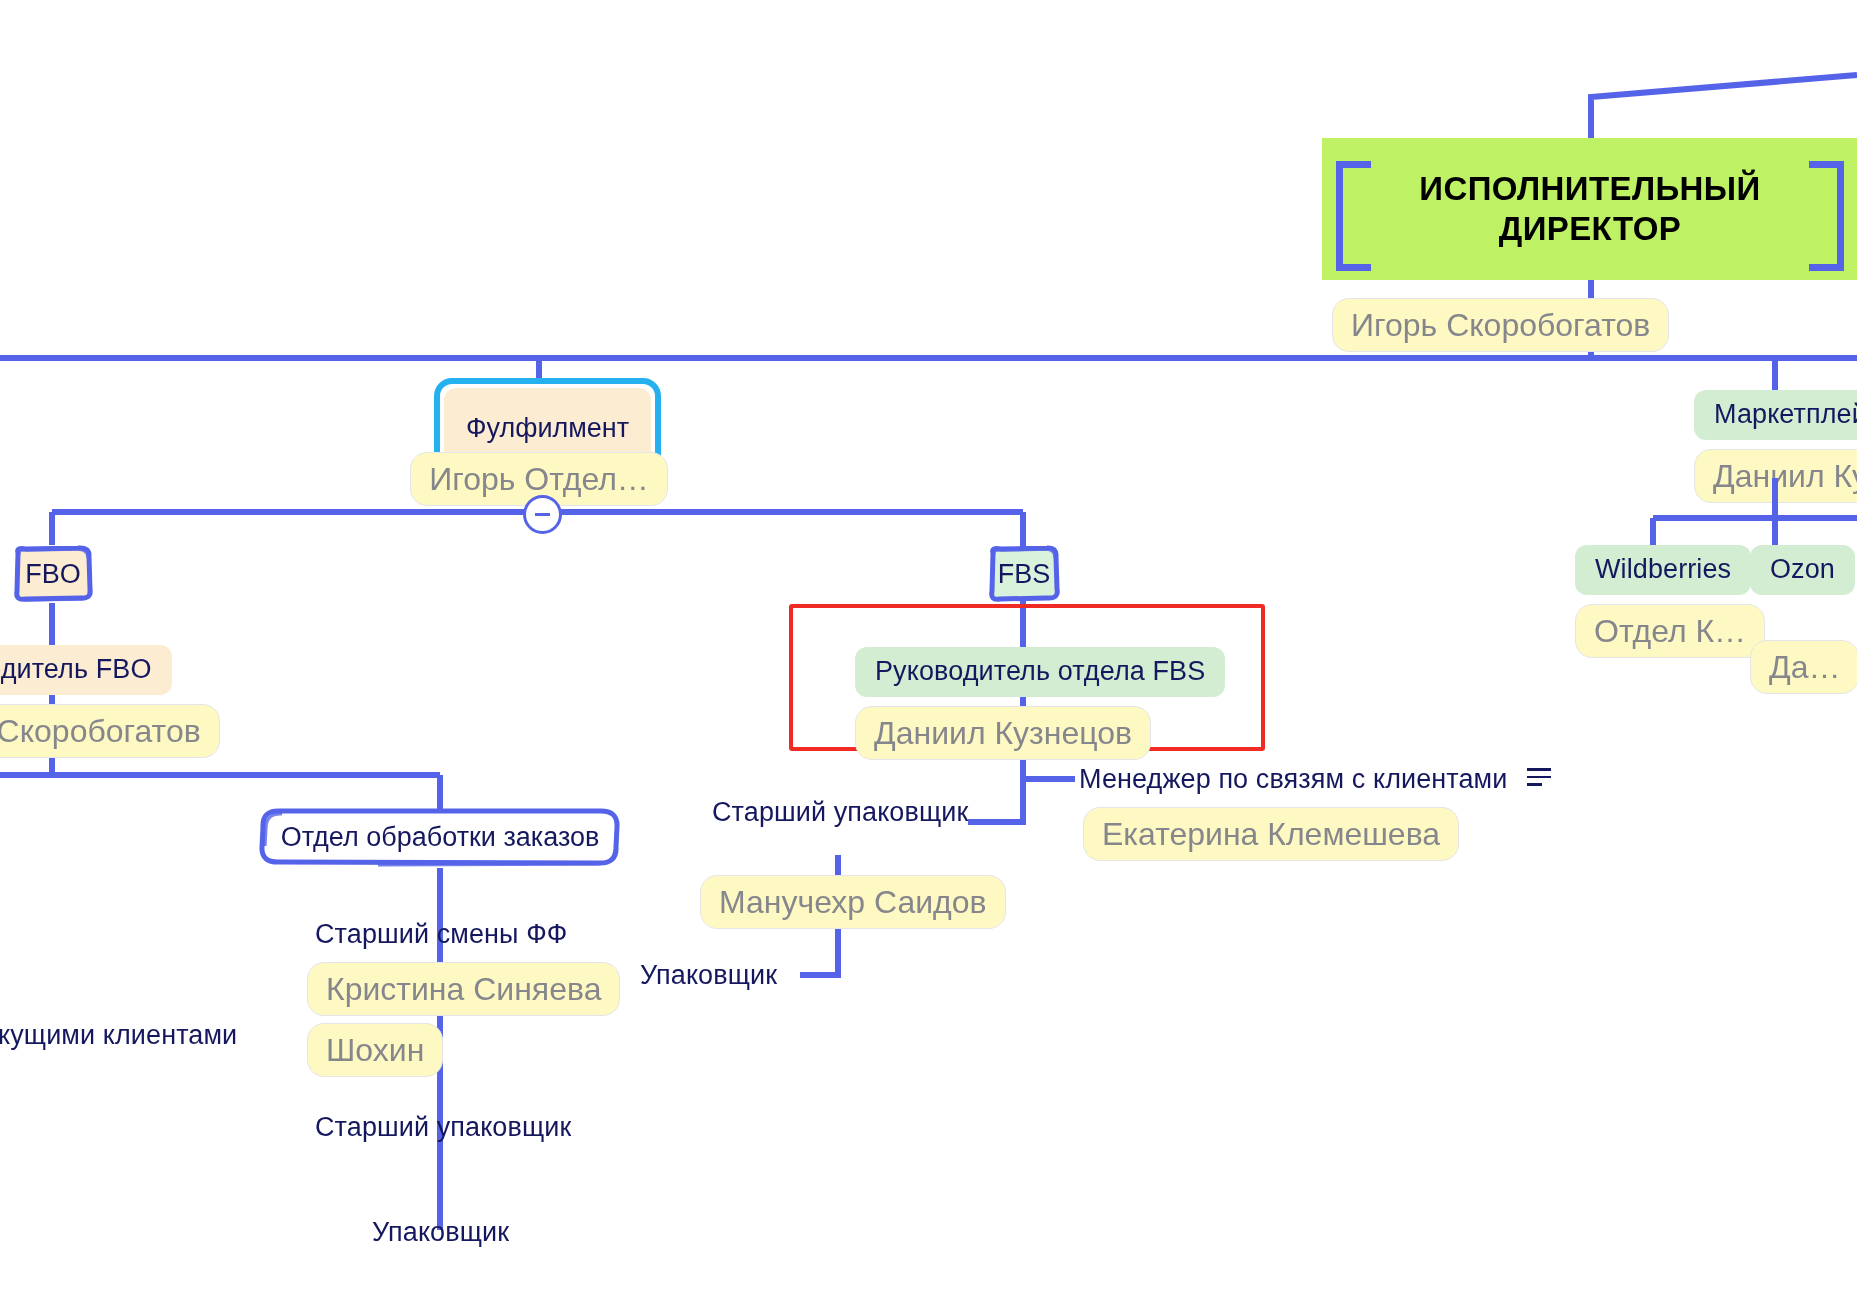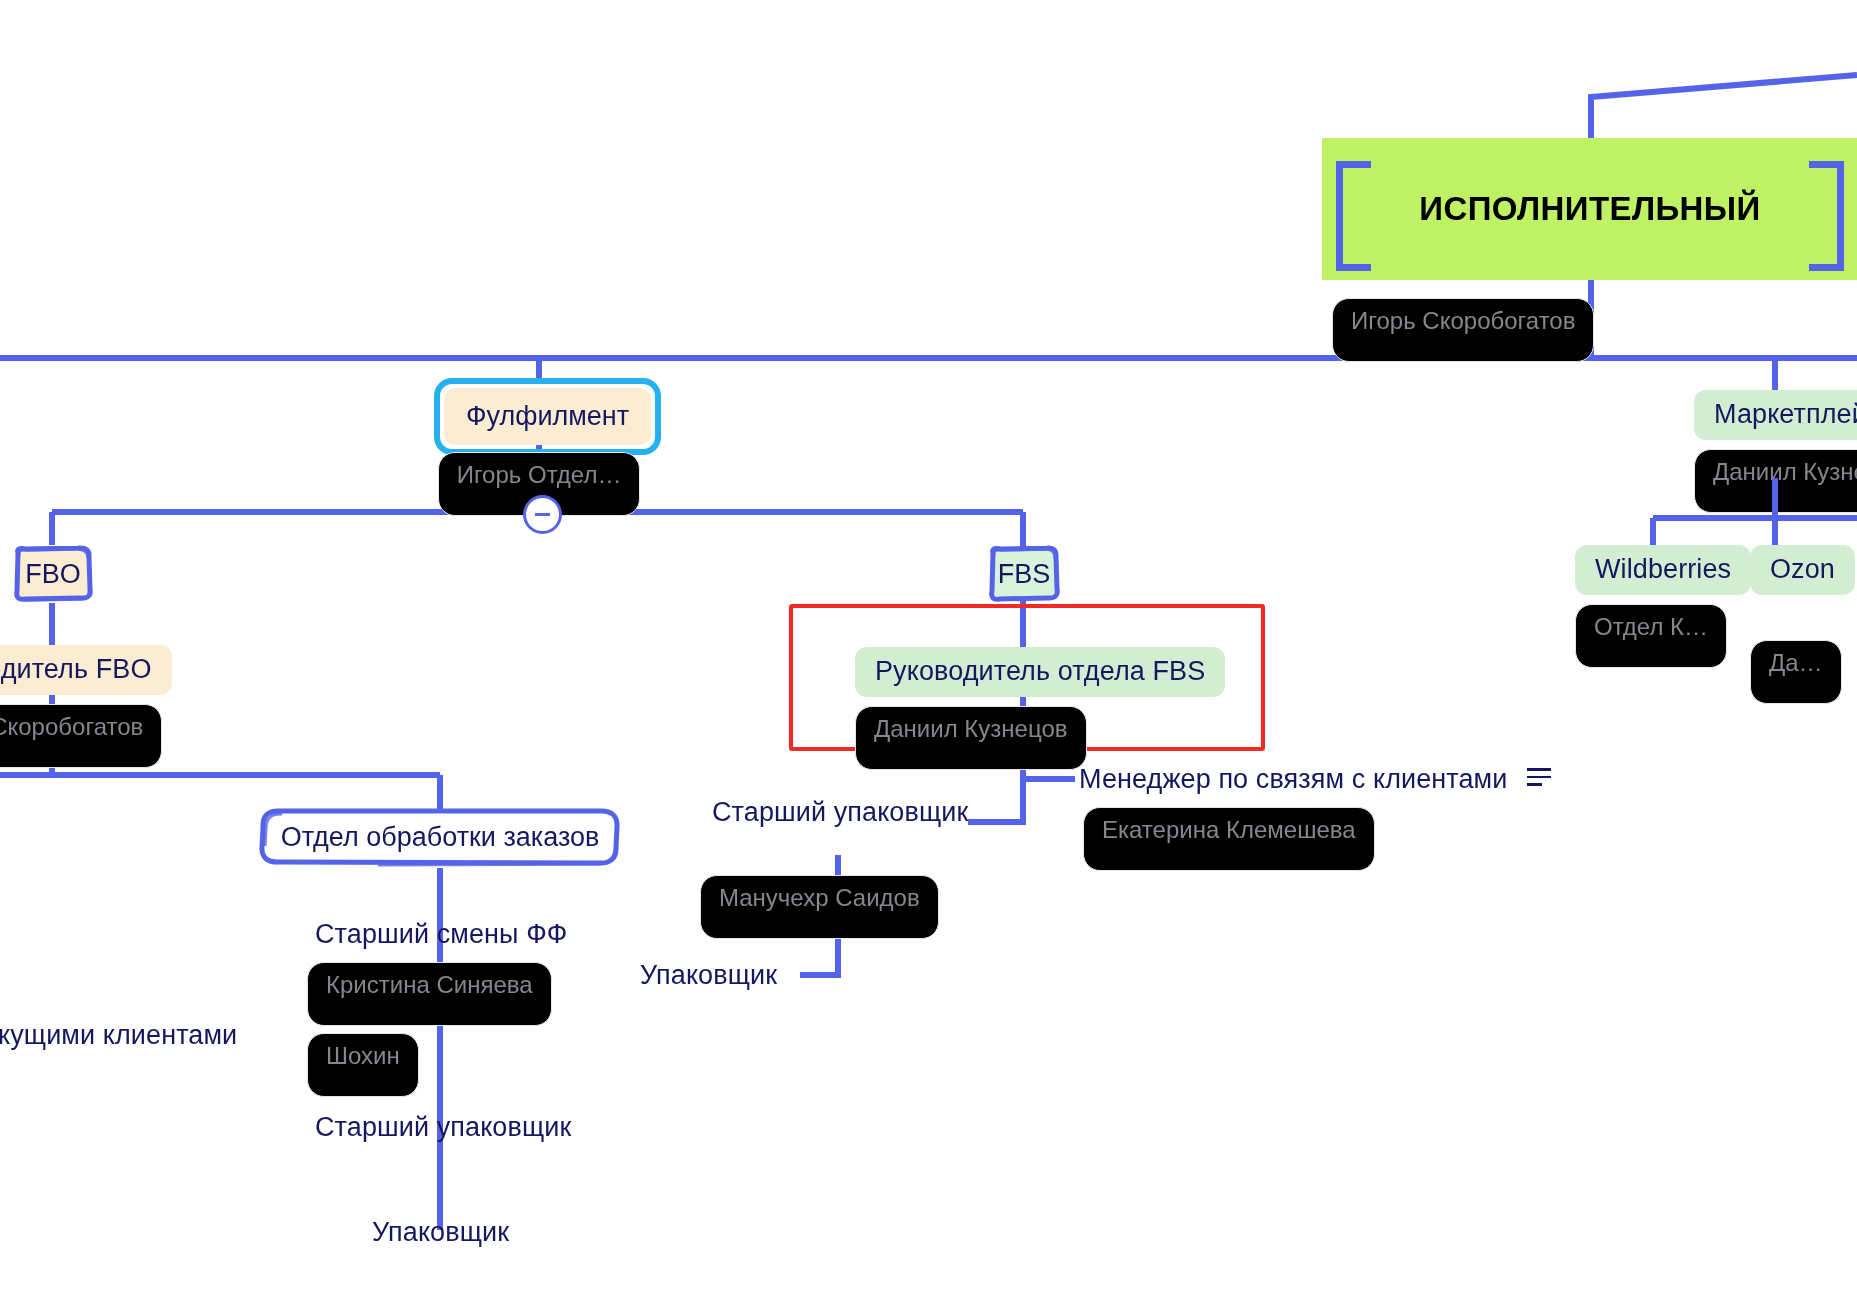--- a/index.html
+++ b/index.html
@@ -63,25 +63,25 @@
     display: flex;
     flex-direction: column;
     align-items: flex-start;
     gap: 7px;
     margin-top: 9px;
   }
   .chip {
     display: inline-block;
     border: 1.6px solid #e4e5e9;
     border-radius: 17px;
-    background: #000000;
+    background: #fef9c3;
     color: #86878d;
-    font-size: 24px;
+    font-size: 32px;
     line-height: 1;
-    padding: 10px 18px 28px 18px;
+    padding: 10px 18px 10px 18px;
     white-space: nowrap;
   }
 
   
   #exec-director {
     position: absolute;
     left: 1322px;
     top: 138px;
     width: 536px;
     height: 142px;
@@ -132,21 +132,21 @@
     top: 378px;
   }
   #node-fulfilment .ring {
     border: 6px solid #25b0f0;
     border-radius: 18px;
     padding: 4px;
   }
   #node-fulfilment .inner {
     background: #fcecd2;
     border-radius: 12px;
-    padding: 13px 22px;
+    padding: 25px 22px;
     color: #15185e;
     font-size: 27px;
     white-space: nowrap;
   }
 
   
   #fbs-highlight {
     position: absolute;
     left: 789px;
     top: 604px;
@@ -230,20 +230,21 @@
 
       <path d="M838,855 L838,975 L800,975"></path>
     </g>
   </svg>
 
   <div id="exec-director">
     <span class="bracket l"></span>
     <span class="bracket r"></span>
     <div class="ed-text">
       <div>ИСПОЛНИТЕЛЬНЫЙ</div>
+      <div>ДИРЕКТОР</div>
     </div>
   </div>
   <div class="node left-anchor" style="left:1332px; top:298px;">
     <div class="chips" style="margin-top:0;">
       <span class="chip">Игорь Скоробогатов</span>
     </div>
   </div>
 
   <div id="node-fulfilment">
     <div class="ring">

